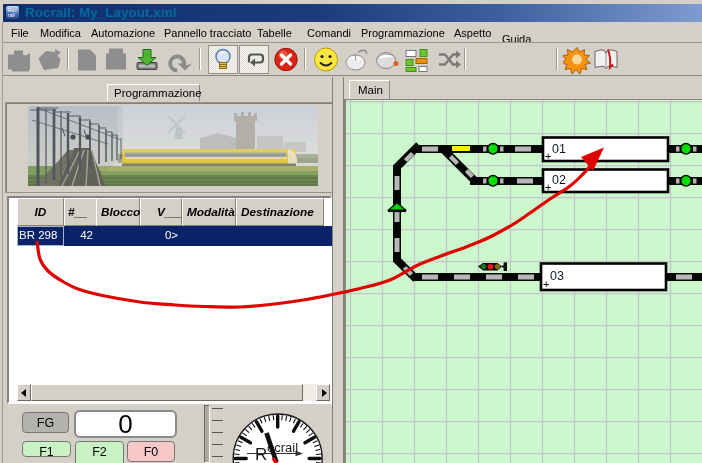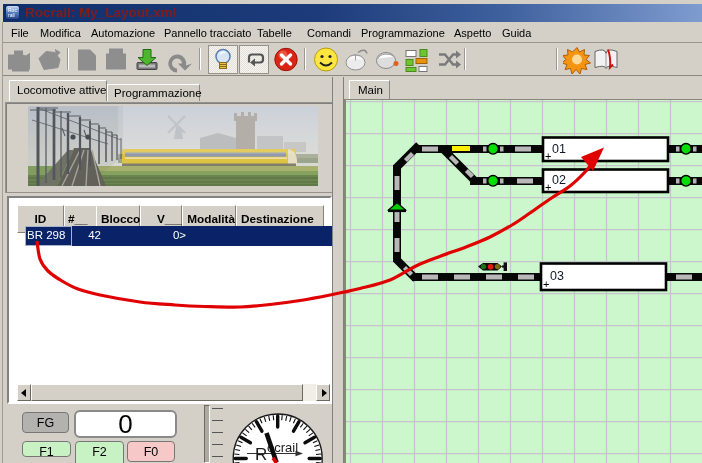--- a/index.html
+++ b/index.html
@@ -4,21 +4,21 @@
 <style>
 * { margin:0; padding:0; box-sizing:border-box; }
 html,body { width:702px; height:463px; overflow:hidden; }
 body { position:relative; background:#d4d0c8; font-family:"Liberation Sans", sans-serif; }
 .abs { position:absolute; }
 #titlebar { left:3px; top:4px; width:699px; height:18px;
   background:linear-gradient(to right,#10306c,#1d3b7a 45%,#3f619e 72%,#7f9cd0);
 }
 #titleicon { left:5px; top:5px; width:15px; height:15px; border-radius:3px;
   background:linear-gradient(#cfdef5,#5b83c4 45%,#26458c); border:1px solid #122a5e; }
-#titletext { left:25px; top:4px; height:18px; line-height:18px; color:#7f1d1d;
+#titletext { left:25px; top:4px; height:18px; line-height:18px; color:#0369a1;
   font-size:13.5px; font-weight:bold; }
 #menubar { left:3px; top:22px; width:699px; height:20px; background:#d4d0c8; }
 .mi { position:absolute; top:5px; font-size:11px; color:#000; white-space:nowrap; }
 #menusep { left:3px; top:42px; width:699px; height:1px; background:#9a968e; }
 #toolbar { left:3px; top:43px; width:699px; height:33px; background:#d4d0c8;
   border-bottom:1px solid #8c887e; }
 .tbtn { position:absolute; top:2px; width:28px; height:29px; }
 .tsep { position:absolute; top:5px; width:2px; height:22px;
   border-left:1px solid #9c988e; border-right:1px solid #fff; }
 .tbox { position:absolute; top:2px; width:30px; height:29px;
@@ -34,23 +34,23 @@
 #tablebox { left:4px; top:95px; width:325px; height:208px; background:#fff;
   border:2px solid; border-color:#828282 #fff #fff #828282; }
 #sash { left:332px; top:77px; width:12px; height:386px; background:#d4d0c8;
   border-left:1px solid #808080; border-right:1px solid #808080; }
 #panelR { left:344px; top:77px; width:358px; height:386px; background:#d4d0c8; }
 #canvas { left:0px; top:22px; width:358px; height:364px; background:#ccf7cc;
   border-left:2px solid #8a867e; border-top:1px solid #8a867e; }
 .btn { position:absolute; border:1px solid #777; border-radius:4px;
   font-size:12.5px; text-align:center; }
 #overlay { left:0; top:0; width:702px; height:463px; z-index:60; pointer-events:none; }
-.hc { position:absolute; top:7px; height:28px; background:#d4d0c8;
+.hc { position:absolute; top:0; height:28px; background:#d4d0c8;
   border:1px solid #868278; border-top:1px solid #fff; border-left:1px solid #fff;
-  font-size:11.8px; font-weight:bold; text-align:center; line-height:27px; }
+  font-size:11.8px; font-weight:bold; text-align:center; line-height:27px;font-style:italic; }
 .rc { position:absolute; top:0; height:20px; color:#fff; font-size:11.5px; line-height:19px; }
 .sbtn { position:absolute; top:0; width:14px; height:17px; background:#d4d0c8;
   border:1px solid; border-color:#fff #6c685e #6c685e #fff; }
 .arrL { position:absolute; left:3px; top:4px; width:0; height:0;
   border:4px solid transparent; border-right:5px solid #000; border-left:none; }
 .arrR { position:absolute; left:5px; top:4px; width:0; height:0;
   border:4px solid transparent; border-left:5px solid #000; border-right:none; }
 </style>
 </head>
 <body>
@@ -63,21 +63,21 @@
 
 <div class="abs" id="menubar">
   <span class="mi" style="left:8px;">File</span>
   <span class="mi" style="left:37px;">Modifica</span>
   <span class="mi" style="left:88px;">Automazione</span>
   <span class="mi" style="left:161px;">Pannello tracciato</span>
   <span class="mi" style="left:254px;">Tabelle</span>
   <span class="mi" style="left:304px;">Comandi</span>
   <span class="mi" style="left:358px;">Programmazione</span>
   <span class="mi" style="left:451px;">Aspetto</span>
-  <span class="mi" style="left:499px;">Guida</span>
+  <span class="mi" style="left:499px;margin-top:6px;">Guida</span>
 </div>
 <div class="abs" id="menusep"></div>
 
 <div class="abs" id="toolbar">
 
   <svg class="tbtn" style="left:3px;" viewBox="0 0 28 28">
       <path d="M3 10 h6 V6 h7 v4 l4 1 3 -2 v14 H3 z M6 25 h17" fill="#8e8e8e" stroke="#8e8e8e" stroke-width="2"></path>
     </svg>
   <svg class="tbtn" style="left:32px;" viewBox="0 0 28 28">
       <path d="M4 13 l7 -7 9 1 5 7 -2 8 -14 2 z M20 4 l5 3 -4 4" fill="#8e8e8e" stroke="#8e8e8e"></path>
@@ -159,21 +159,20 @@
     <path d="M16 4 q3 8 2 18 l3 -3" fill="none" stroke="#cc1111" stroke-width="2"></path>
   </svg>
 </div>
 
 <div class="abs" style="left:2px; top:22px; width:1px; height:441px; background:#a29e94;"></div>
 <div class="abs" style="left:4px; top:101px; width:2px; height:362px; background:#8a867c;"></div>
 
 <div class="abs" id="lefttabs">
   <div style="position:absolute; left:0; top:22px; width:329px; height:1px; background:#f6f4f0;"></div>
   <div class="tab" style="left:104px; top:5px; width:93px; height:17px; line-height:16px; padding-left:6px;">Programmazione</div>
-  <div class="tab" style="left:6px; top:1px; width:98px; height:21px; line-height:19px; padding-left:7px; z-index:2;">Locomotive attive</div>
 </div>
 
 <div class="abs" id="panelL">
   <div class="abs" id="photoframe">
   <svg style="position:absolute;left:22px;top:3px;" width="290" height="80" viewBox="0 0 290 80">
     <defs>
       <linearGradient id="sky" x1="0" y1="0" x2="0" y2="1">
         <stop offset="0" stop-color="#c2c8d4"></stop>
             <stop offset="0.55" stop-color="#d4d6d4"></stop>
         <stop offset="1" stop-color="#deded6"></stop>
@@ -240,24 +239,24 @@
     <rect x="90" y="0" width="200" height="48" fill="#ffffff" opacity="0.16"></rect>
     <rect x="0" y="0" width="290" height="80" fill="#d8d4cc" opacity="0.07"></rect>
   </svg>
   </div>
   <div class="abs" id="tablebox">
     <div class="abs" style="left:8px; top:0; height:28px;">
       <div class="hc" style="left:0; width:47px;">ID</div>
       <div class="hc" style="left:47px; width:48px; text-align:left; padding-left:3px;">#__</div>
       <div class="hc" style="left:79px; width:44px; text-align:left; padding-left:4px;">Blocco</div>
       <div class="hc" style="left:123px; width:42px; text-align:center; padding-left:16px;">V___</div>
-      <div class="hc" style="left:165px; width:54px; text-align:right; padding-left:4px;">Modalità</div>
+      <div class="hc" style="left:165px; width:54px; text-align:left; padding-left:4px;">Modalità</div>
       <div class="hc" style="left:219px; width:88px; text-align:left; padding-left:4px;">Destinazione</div>
     </div>
-    <div class="abs" style="left:8px; top:28px; width:332px; height:20px; background:#0a2268;margin-left:8px;">
+    <div class="abs" style="left:8px; top:28px; width:332px; height:20px; background:#0a2268;">
       <div class="rc" style="left:0; width:47px; padding-left:2px; box-shadow:inset 0 0 0 1px #aab4c8;">BR 298</div>
       <div class="rc" style="left:47px; width:32px; text-align:right; padding-right:3px;">42</div>
       <div class="rc" style="left:79px; width:44px;"></div>
       <div class="rc" style="left:123px; width:42px; text-align:right; padding-right:4px;">0&gt;</div>
       <div class="rc" style="left:165px; width:54px;"></div>
       <div class="rc" style="left:219px; width:88px;"></div>
     </div>
 
     <div class="abs" style="left:8px; top:186px; width:313px; height:17px; background:#f0eee6;">
       <div class="sbtn" style="left:0;">

